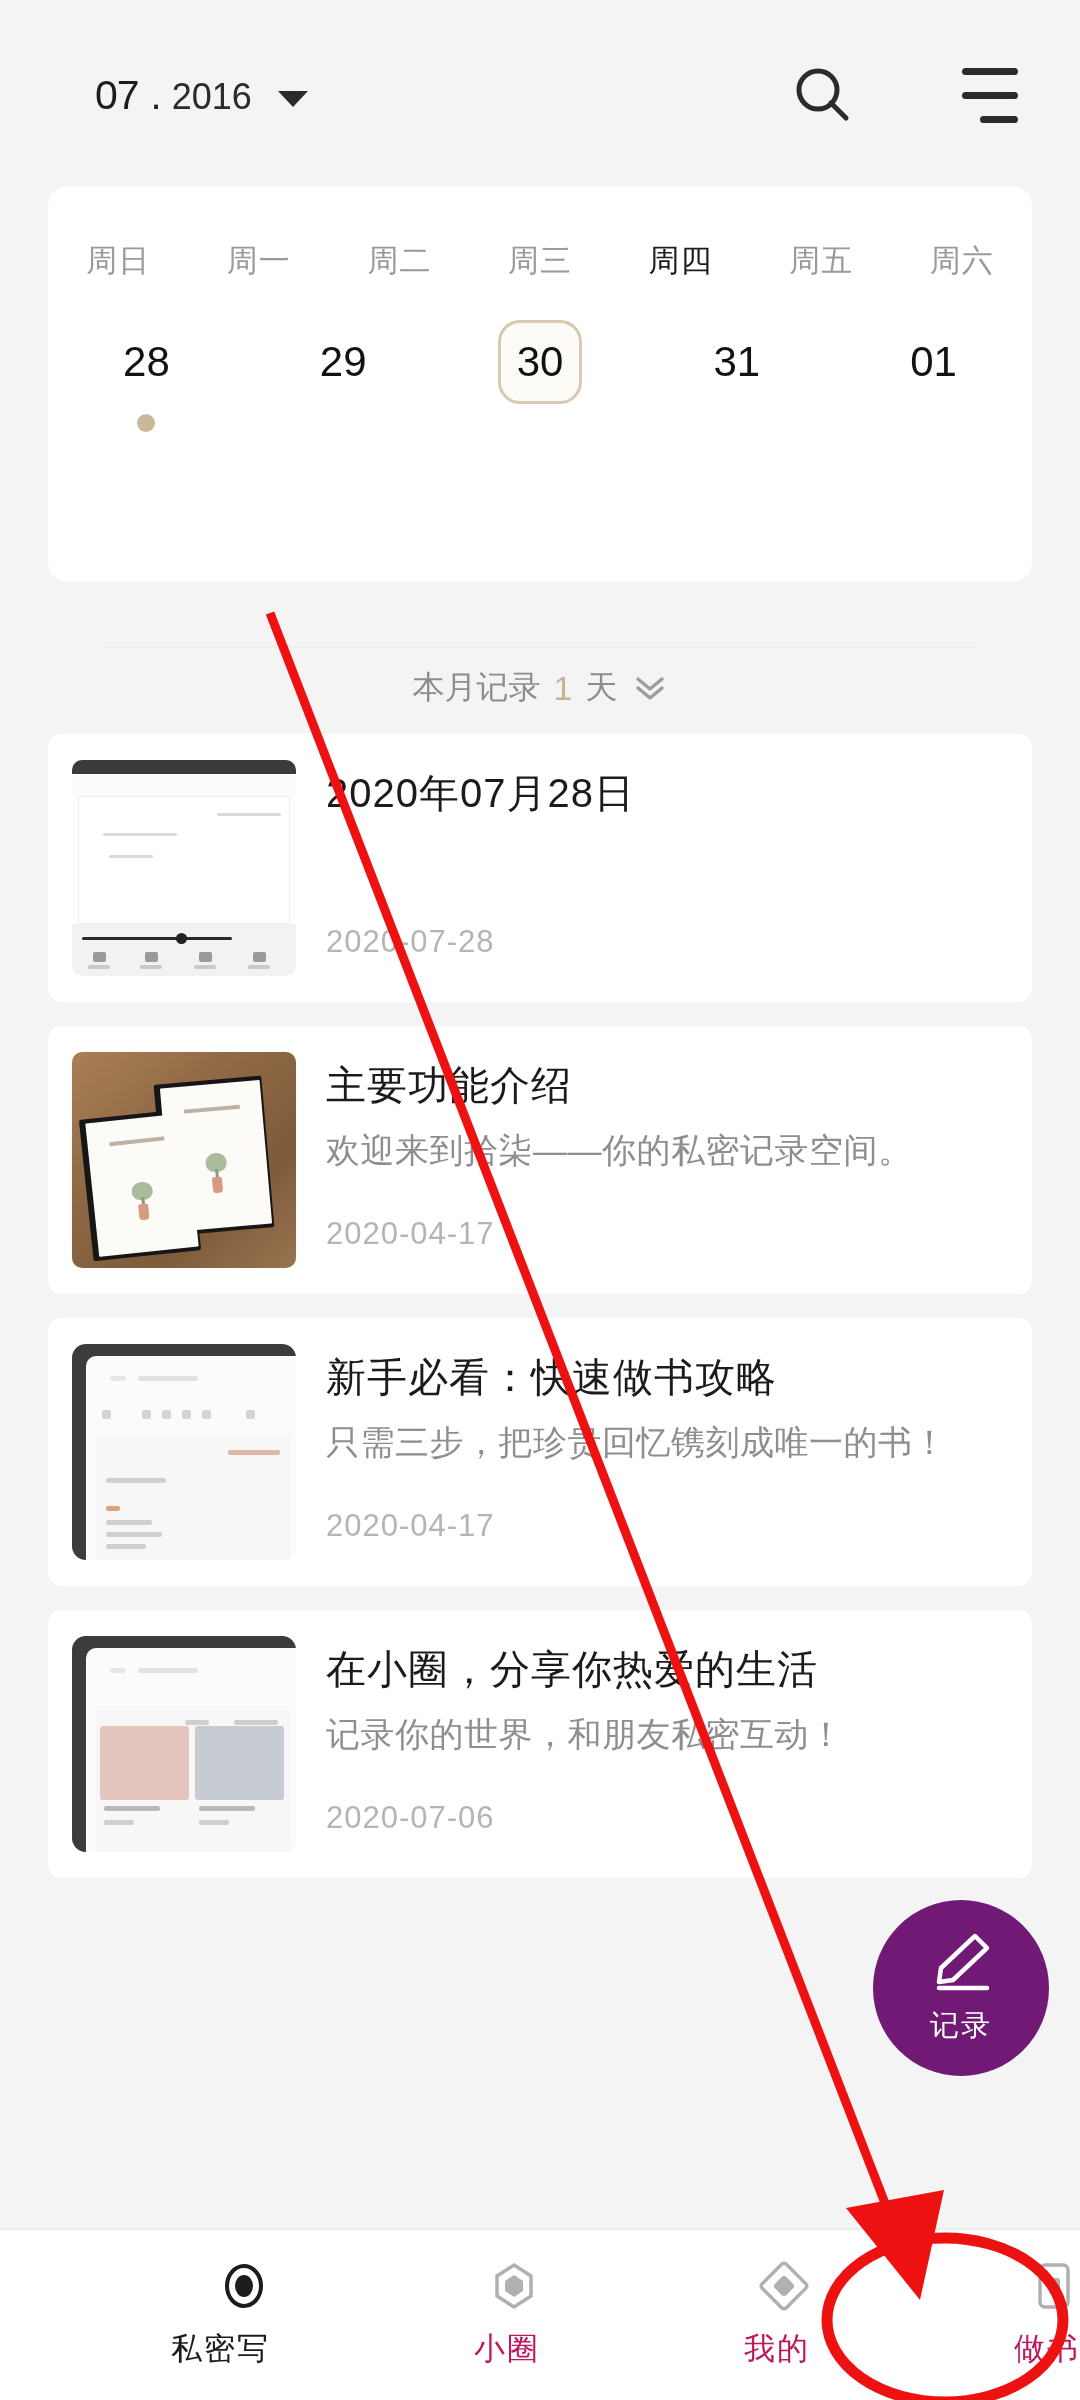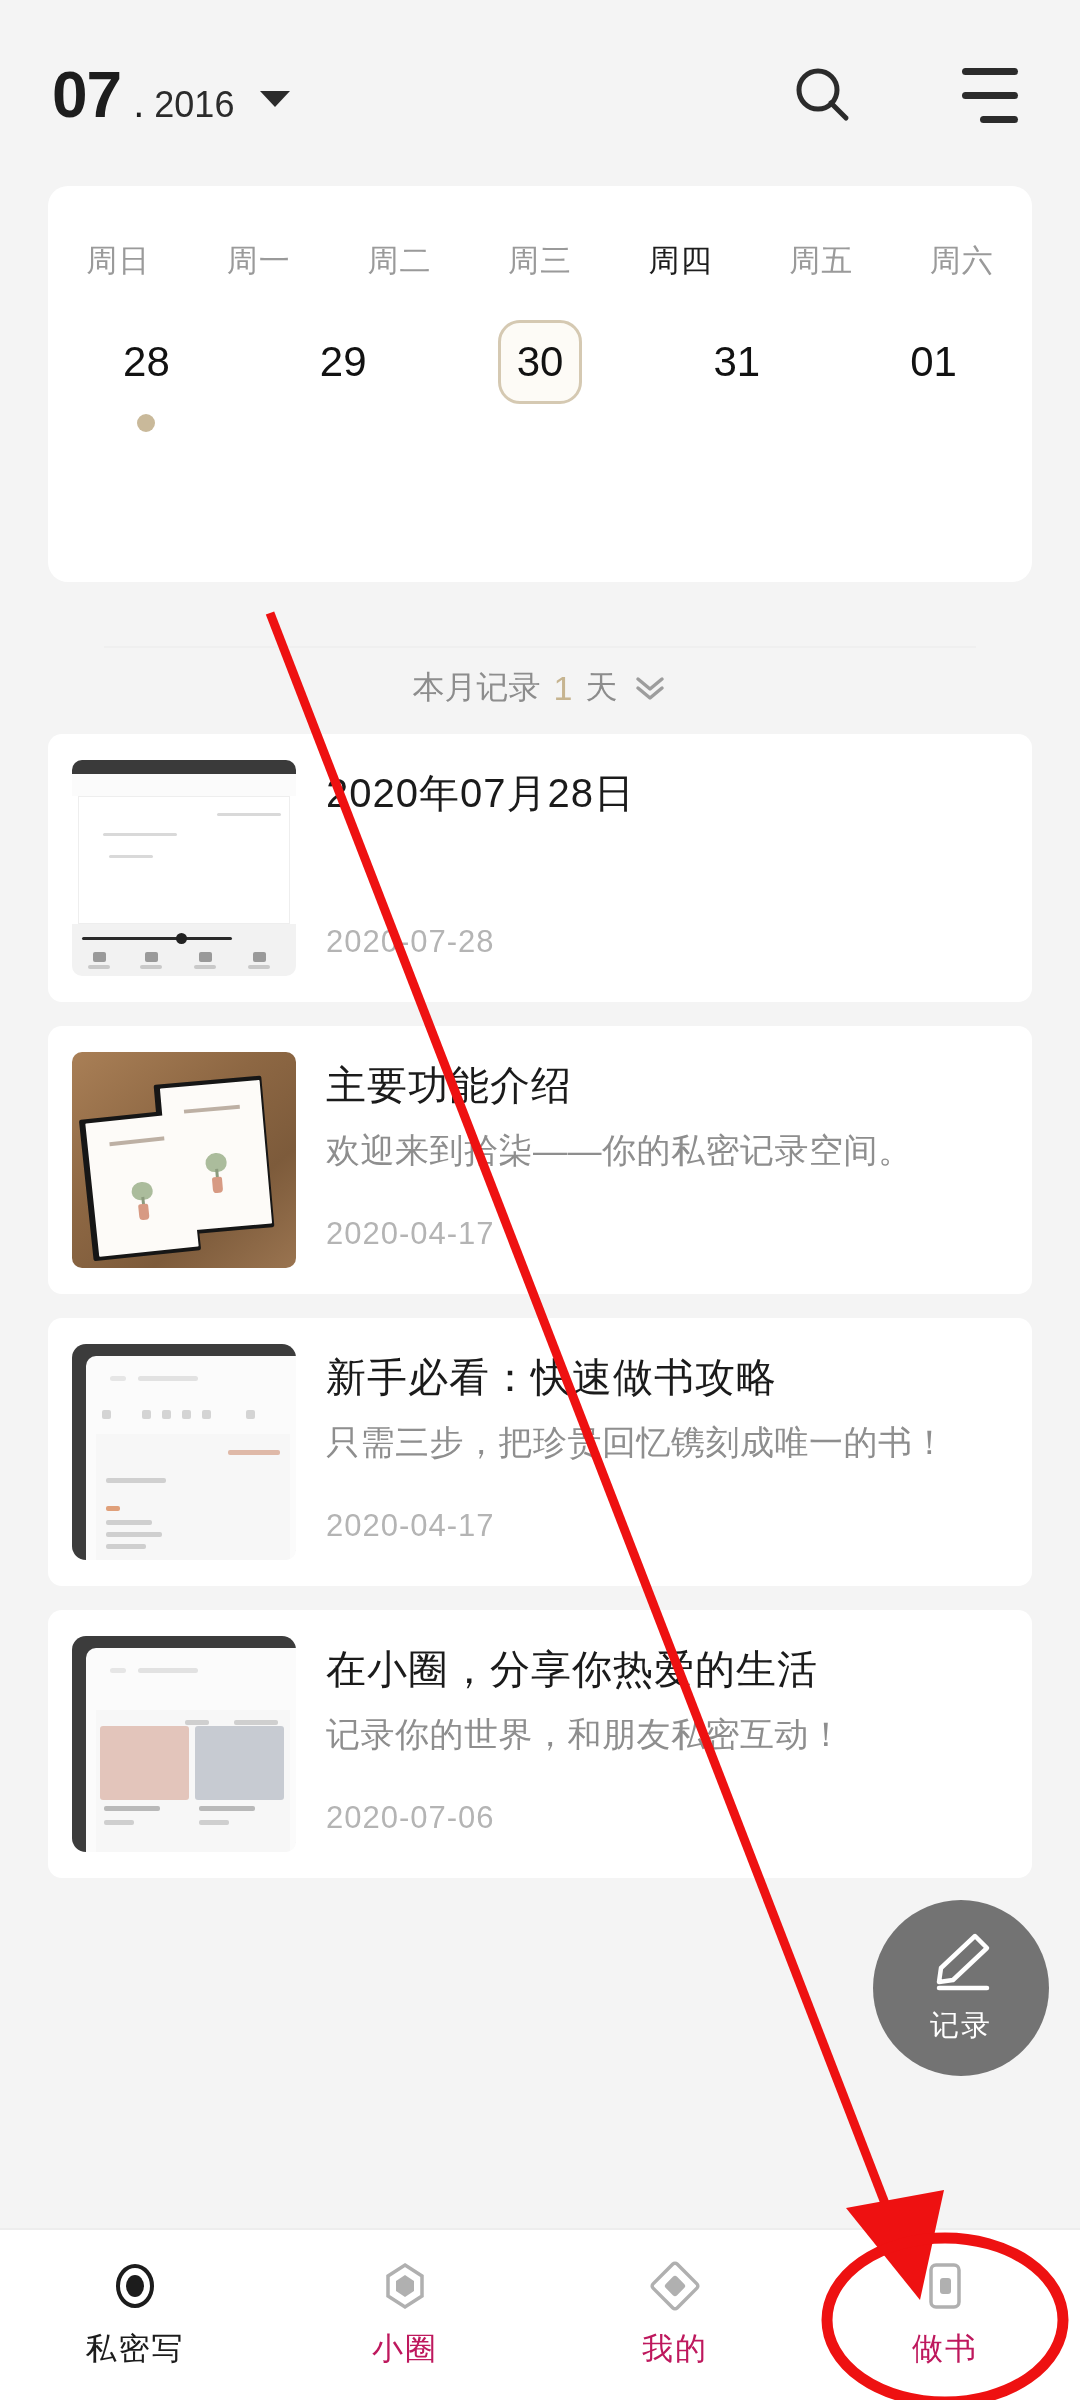--- a/index.html
+++ b/index.html
@@ -12,21 +12,21 @@
   .screen { position: relative; width: 1080px; height: 2400px; background: #f4f4f4; }
 
   
   .topbar {
     height: 190px; width: 100%;
     display: flex; align-items: center;
     padding: 0 62px 0 52px;
     background: #f4f4f4;
   }
   .month-group { display: flex; align-items: baseline; gap: 0; }
-  .month-num { font-size: 64px; color: #1d1d1d; letter-spacing: -1px; font-weight: 700; }
+  .month-num { font-size: 41px; color: #1d1d1d; letter-spacing: -1px; font-weight: 400; margin-left: 43px; }
   .month-dot { font-size: 40px; color: #1d1d1d; margin: 0 10px 0 12px; }
   .year-num { font-size: 36px; color: #2b2b2b; letter-spacing: 0px; }
   .caret-down {
     width: 0; height: 0; margin-left: 26px; align-self: center;
     border-left: 15px solid transparent; border-right: 15px solid transparent;
     border-top: 16px solid #2b2b2b; position: relative; top: 4px;
   }
   .topbar-spacer { flex: 1; }
   .top-icon { display: flex; align-items: center; justify-content: center; }
   .search-ic { margin-right: 108px; }
@@ -126,32 +126,32 @@
   .tn-phone .prow i { position:absolute; top:6px; width:9px; height:9px; background:#d4d4d4; border-radius:2px; }
   .tn-phone .body { position:absolute; top:78px; left:10px; right:6px; bottom:0; background:#f7f7f7; }
   .tn-phone .card2 { position:absolute; width:46%; height:74px; border-radius:3px; }
   .tn-phone .cpink { left:2%; top:16px; background:#e3c5bb; }
   .tn-phone .cgray { left:51%; top:16px; background:#c7cbd2; }
   .tn-phone .cap { position:absolute; height:5px; background:#cfcfcf; border-radius:2px; }
 
   
   .fab {
     position: absolute; left: 873px; top: 1900px; width: 176px; height: 176px;
-    border-radius: 50%; background: #737373;
+    border-radius: 50%; background: #701a75;
     display: flex; flex-direction: column; align-items: center; justify-content: center; gap: 6px;
   }
   .fab .fab-lbl { font-size: 29px; color: #ffffff; letter-spacing: 2px; }
 
   
   .bottomnav {
     position: absolute; left: 0; bottom: 0; width: 1080px; height: 172px;
     background: #ffffff; border-top: 2px solid #ededed;
     display: flex; align-items: center;
   }
-  .navitem { flex: 1; display: flex; flex-direction: column; align-items: center; gap: 16px; }
+  .navitem { flex: 1; display: flex; flex-direction: column; align-items: flex-end; gap: 16px; }
   .navitem .nlbl { font-size: 31px; color: #be185d; letter-spacing: 2px; }
   .navitem.active .nlbl { color: #1c1c1c; }
   .nic { width: 52px; height: 52px; display: flex; align-items: center; justify-content: center; }
 
   
   .annot { position: absolute; left: 0; top: 0; width: 1080px; height: 2400px; pointer-events: none; }
 </style>
 </head>
 <body>
 

